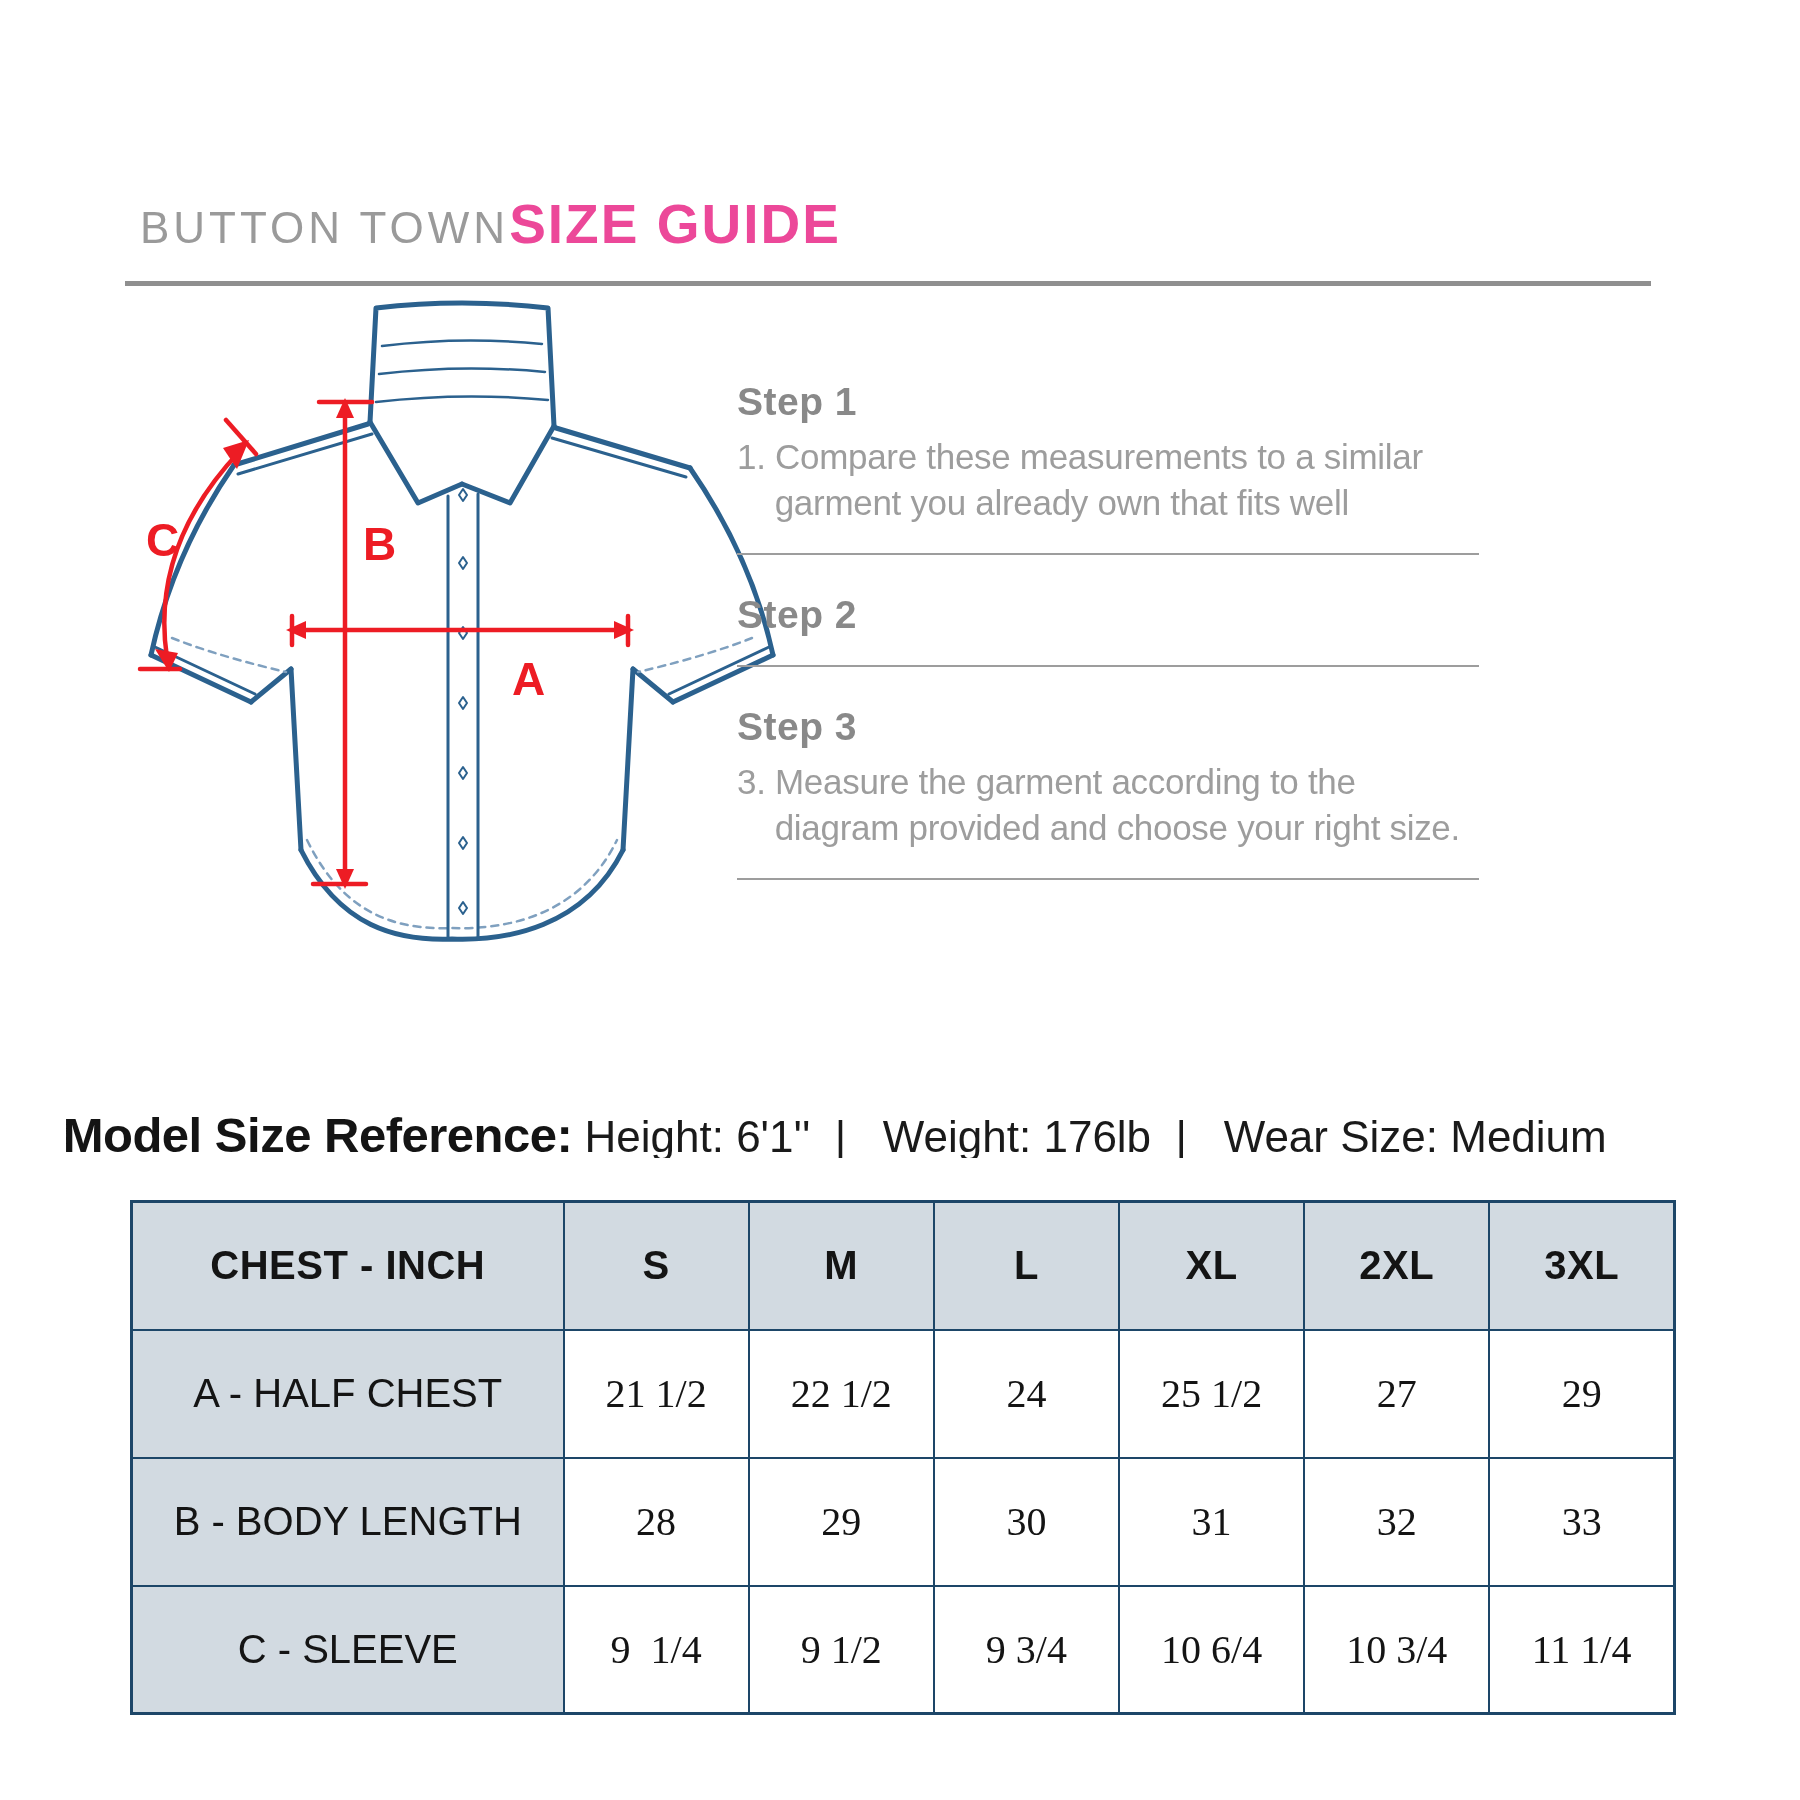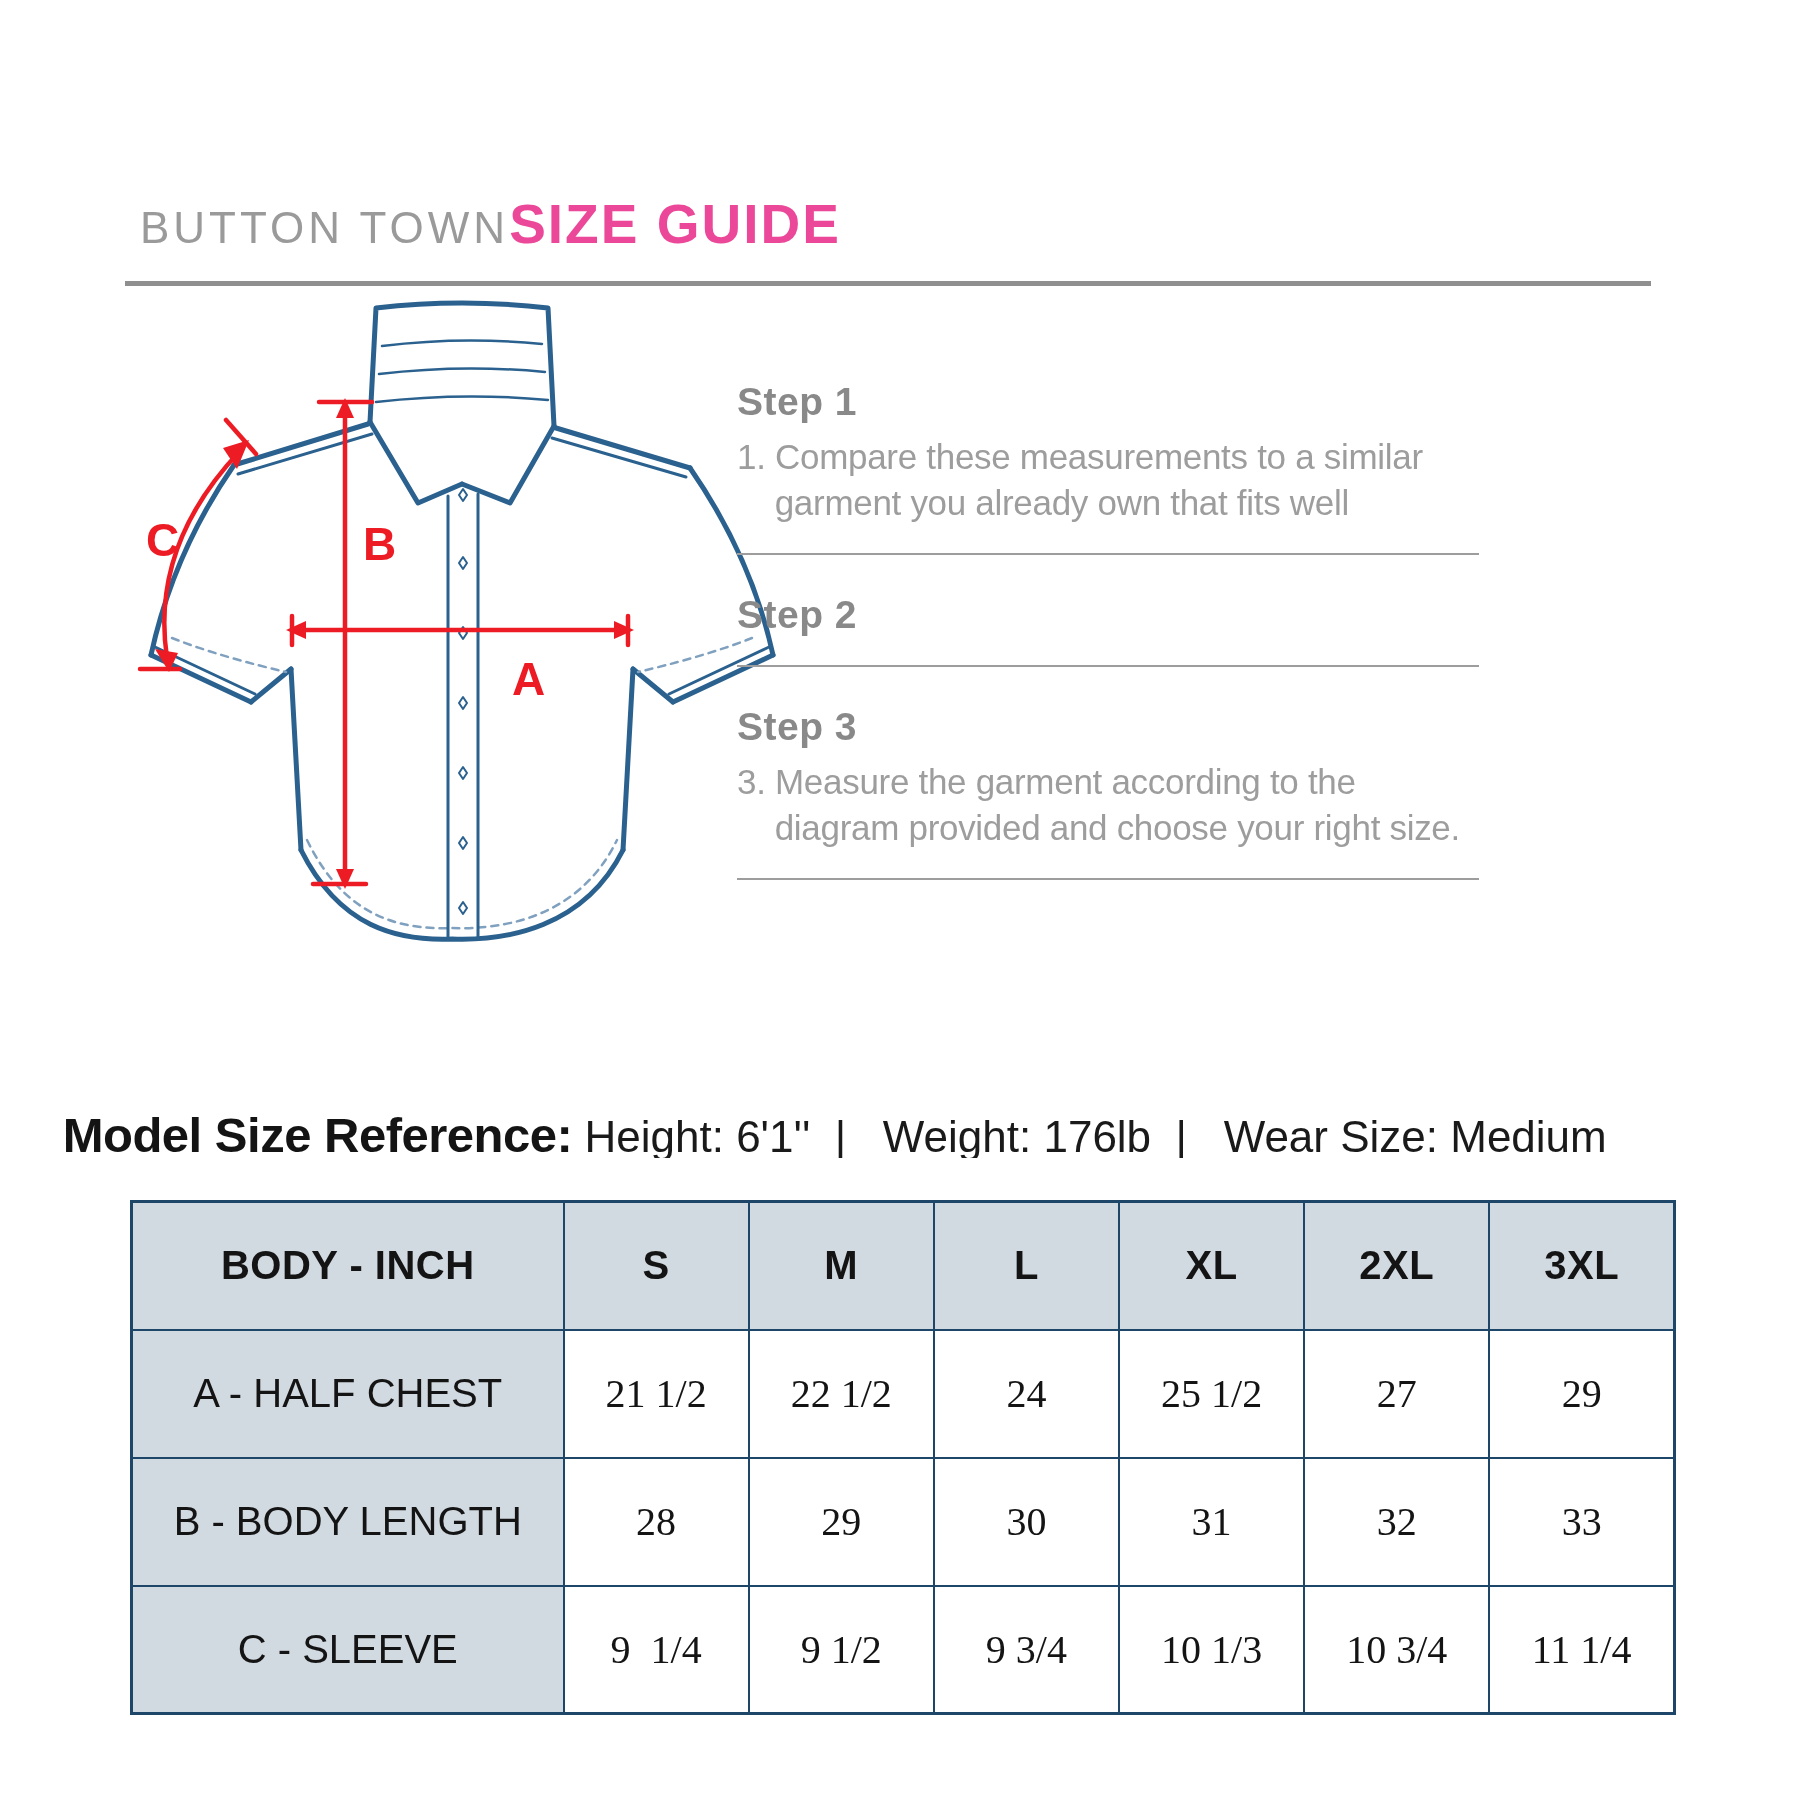--- a/index.html
+++ b/index.html
@@ -153,21 +153,21 @@
       <col class="col-label">
         <col class="col-size">
         <col class="col-size">
         <col class="col-size">
       <col class="col-size">
         <col class="col-size">
         <col class="col-size">
     </colgroup>
     <tbody>
         <tr>
-      <th class="head">BODY - INCH</th>
+      <th class="head">CHEST - INCH</th>
       <th class="head">S</th>
       <th class="head">M</th>
       <th class="head">L</th>
       <th class="head">XL</th>
       <th class="head">2XL</th>
       <th class="head">3XL</th>
     </tr>
     <tr>
       <td class="rowlabel">A - HALF CHEST</td>
       <td class="val">21 1/2</td>
@@ -184,20 +184,20 @@
       <td class="val">30</td>
       <td class="val">31</td>
       <td class="val">32</td>
       <td class="val">33</td>
     </tr>
     <tr>
       <td class="rowlabel">C - SLEEVE</td>
       <td class="val">9  1/4</td>
       <td class="val">9 1/2</td>
       <td class="val">9 3/4</td>
-      <td class="val">10 1/3</td>
+      <td class="val">10 6/4</td>
       <td class="val">10 3/4</td>
       <td class="val">11 1/4</td>
     </tr>
   </tbody>
     </table>
 
 </div>
 
 </body></html>

